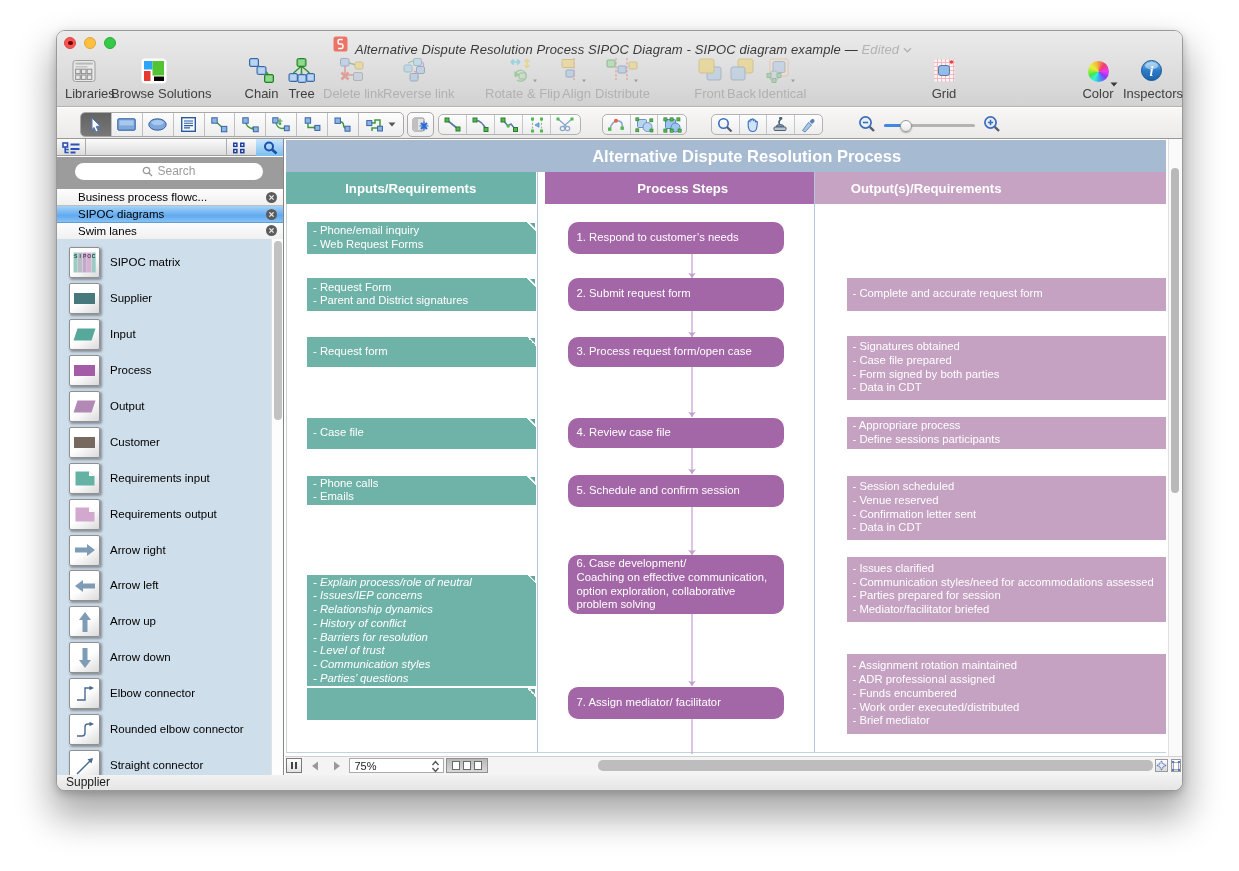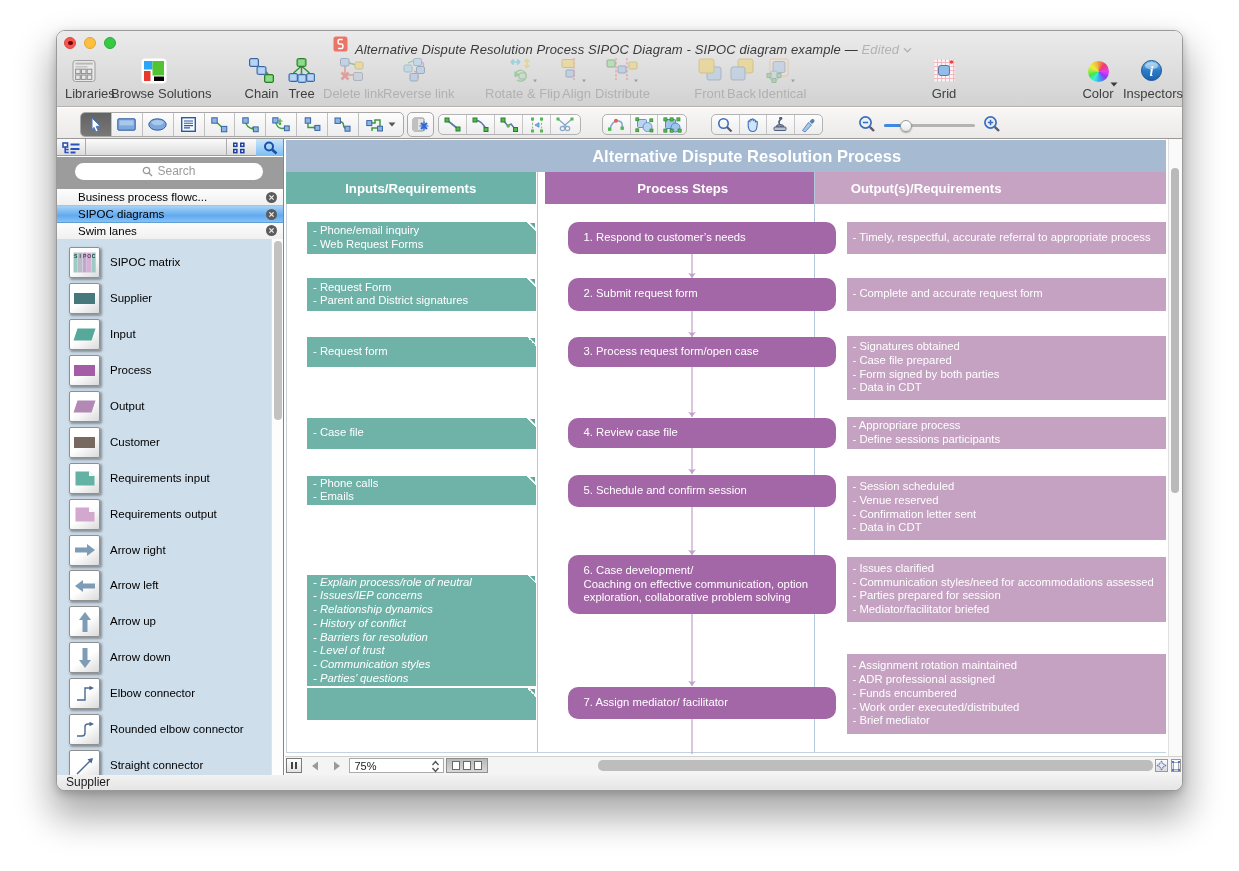--- a/index.html
+++ b/index.html
@@ -71,21 +71,21 @@
   .hdr{position:absolute;top:33.2px;height:32.1px;color:#fff;font-size:13.2px;font-weight:700;
     display:flex;align-items:center;justify-content:center;}
   #hdr1{left:0.5px;width:250.5px;background:#6cb2a8;}
   #hdr2{left:260px;width:275.5px;background:#a76cab;}
   #hdr3{left:529.5px;width:351.3px;background:#c6a2c3;}
   .vline{position:absolute;top:33.2px;width:1.5px;height:581px;background:#b5c7da;}
   #bline{position:absolute;left:0.5px;top:613.4px;width:880.3px;height:1px;background:#c3d2e2;}
   .box{position:absolute;color:#fff;font-size:11.3px;line-height:13.7px;display:flex;align-items:center;}
   .box .in{width:100%;}
   .teal{background:#6fb2a8;left:22px;width:228.5px;padding:2px 5px 2px 6px;}
-  .purp{background:#a366a6;left:282.5px;width:268px;border-radius:10px;padding:2px 6px 2px 16px;}
+  .purp{background:#a366a6;left:282.5px;width:216px;border-radius:10px;padding:2px 6px 2px 9px;}
   .mauv{background:#c5a2c2;left:562px;width:318.5px;padding:2px 5px 2px 5.5px;}
   .fold{position:absolute;top:0;right:0;width:9px;height:9px;
     background:linear-gradient(to bottom left,#fff 50%,rgba(255,255,255,0) 50%);}
   .fold::after{content:"";position:absolute;right:0.5px;top:1px;width:0;height:0;
     border-top:5.8px solid #61a89b;border-left:5.8px solid transparent;}
   
   #status{position:absolute;left:0;top:743.5px;width:1125px;height:15.5px;border-radius:0 0 8px 8px;
     background:linear-gradient(#f2f2f2,#e5e5e5);font-size:12px;color:#1a1a1a;padding-left:9px;line-height:15px;}
 </style>
 </head>
@@ -739,23 +739,20 @@
       <div class="box purp" style="top:335.5px;height:32px;">
           <div class="in">5. Schedule and confirm session</div>
         </div>
       <div class="box purp" style="top:416px;height:59px;">
           <div class="in">6. Case development/<br>Coaching on effective communication, option exploration, collaborative problem solving</div>
         </div>
       <div class="box purp" style="top:548px;height:32px;">
           <div class="in">7. Assign mediator/ facilitator</div>
         </div>
 
-      <div class="box mauv" style="top:82.5px;height:32px;">
-          <div class="in">- Timely, respectful, accurate referral to appropriate process</div>
-        </div>
       <div class="box mauv" style="top:139px;height:32.5px;">
           <div class="in">- Complete and accurate request form</div>
         </div>
       <div class="box mauv" style="top:196.5px;height:64.5px;">
           <div class="in">- Signatures obtained<br>- Case file prepared<br>- Form signed by both parties<br>- Data in CDT</div>
         </div>
       <div class="box mauv" style="top:278px;height:31.5px;">
           <div class="in">- Appropriare process<br>- Define sessions participants</div>
         </div>
       <div class="box mauv" style="top:336.5px;height:64.5px;">

